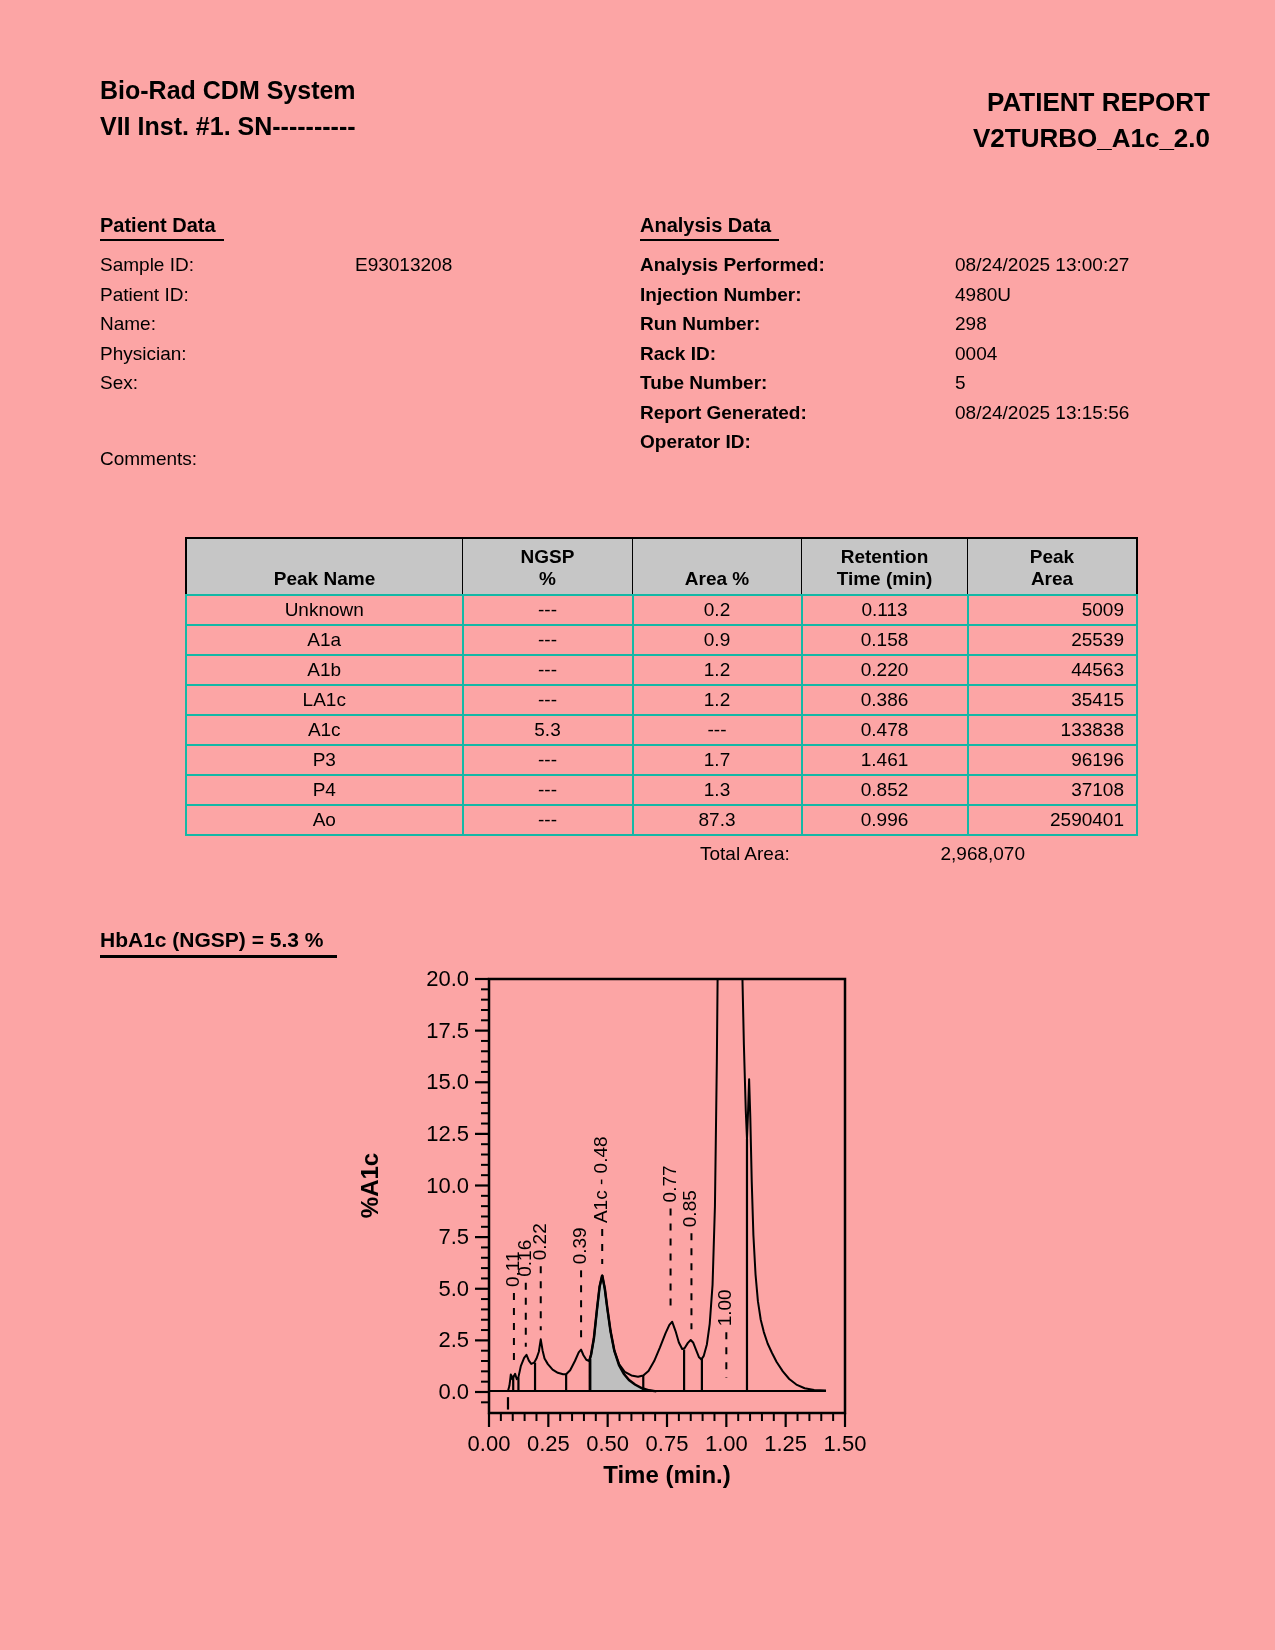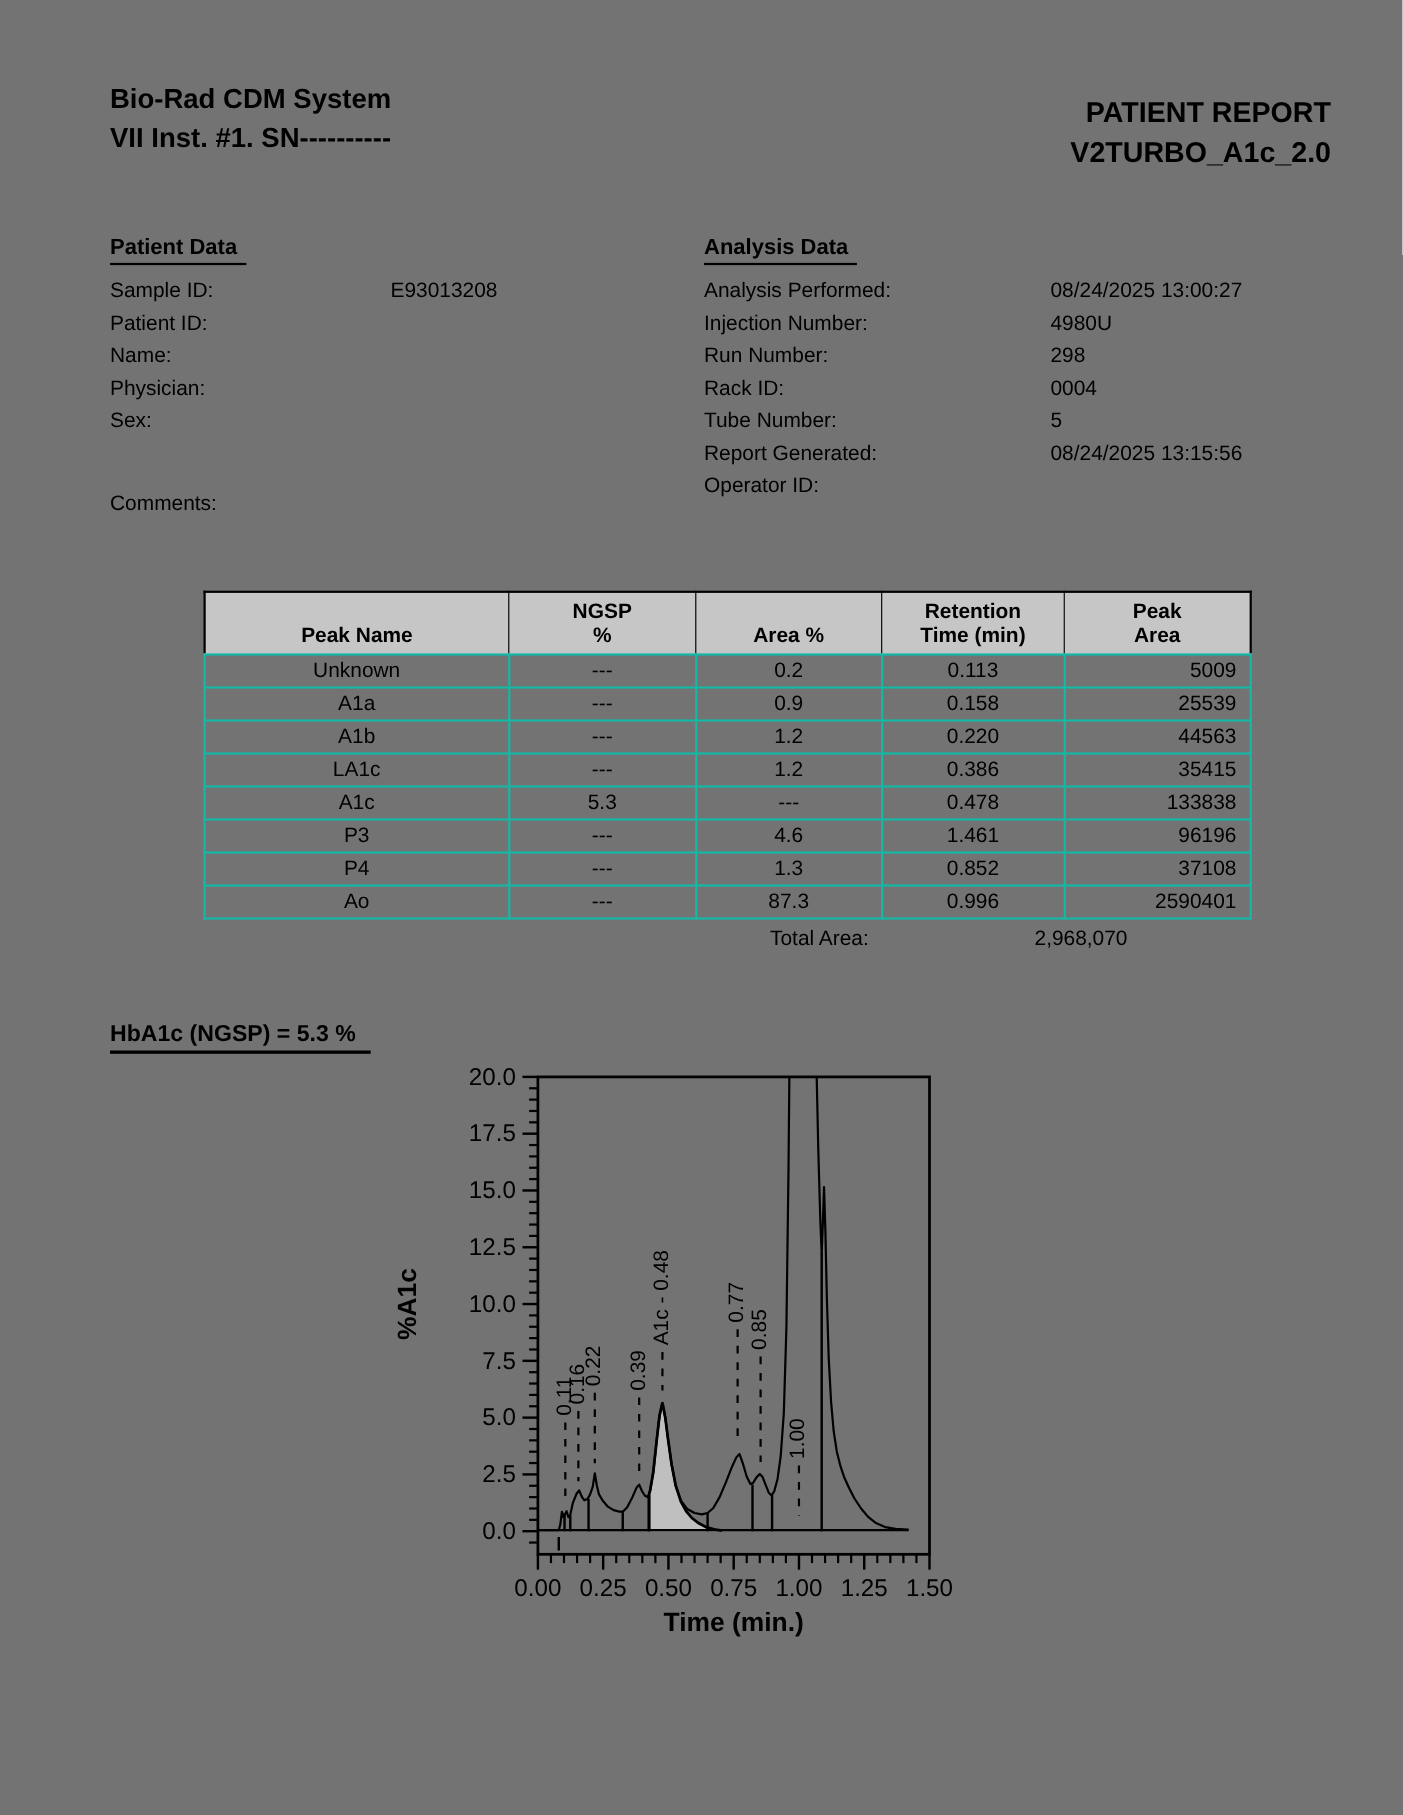--- a/index.html
+++ b/index.html
@@ -1,26 +1,26 @@
 <!DOCTYPE html>
 <html><head>
 <meta charset="utf-8">
 <style>
   html,body{margin:0;padding:0;background:#fff;}
-  .page{position:relative;width:1275px;height:1650px;background:#737373;overflow:hidden;
+  .page{position:relative;width:1275px;height:1650px;background:#fca5a5;overflow:hidden;
         font-family:"Liberation Sans","DejaVu Sans",sans-serif;color:#000;}
   .abs{position:absolute;}
   .hdr-left{left:100px;top:72px;font-weight:bold;font-size:25px;line-height:36px;}
   .hdr-right{right:65px;top:84px;font-weight:bold;font-size:26px;line-height:36px;text-align:right;}
   .sec-head{font-weight:bold;font-size:20px;border-bottom:2.5px solid #000;padding-bottom:2px;padding-right:8px;display:inline-block;}
   .kv-block{font-size:19px;line-height:29.5px;}
   .kv-row{white-space:nowrap;}
   .kv-label{display:inline-block;}
   .patient .kv-label{width:255px;}
-  .analysis .kv-label{width:315px;}
+  .analysis .kv-label{width:315px;font-weight:bold;}
   .comments{left:100px;top:448px;font-size:19px;}
   table.peaks{position:absolute;left:185px;top:537px;border-collapse:collapse;table-layout:fixed;
               font-size:19px;}
   table.peaks{border:2.5px solid #000;}
   table.peaks th{background:#c6c6c6;border:1.5px solid #000;font-weight:bold;vertical-align:bottom;
                  text-align:center;height:49px;padding:2px 4px 4px 4px;line-height:22px;}
   table.peaks td{border:2px solid #14b8a6;height:28px;padding:0 4px;text-align:center;}
   table.peaks td.num-right{text-align:right;padding-right:12px;}
   .total-label{left:700px;top:843px;width:180px;text-align:left;font-size:19px;}
   .total-value{left:880px;top:843px;width:145px;text-align:right;font-size:19px;}
@@ -109,21 +109,21 @@
         <tr>
           <td>A1c</td>
           <td>5.3</td>
           <td>---</td>
           <td>0.478</td>
           <td class="num-right">133838</td>
         </tr>
         <tr>
           <td>P3</td>
           <td>---</td>
-          <td>4.6</td>
+          <td>1.7</td>
           <td>1.461</td>
           <td class="num-right">96196</td>
         </tr>
         <tr>
           <td>P4</td>
           <td>---</td>
           <td>1.3</td>
           <td>0.852</td>
           <td class="num-right">37108</td>
         </tr>

